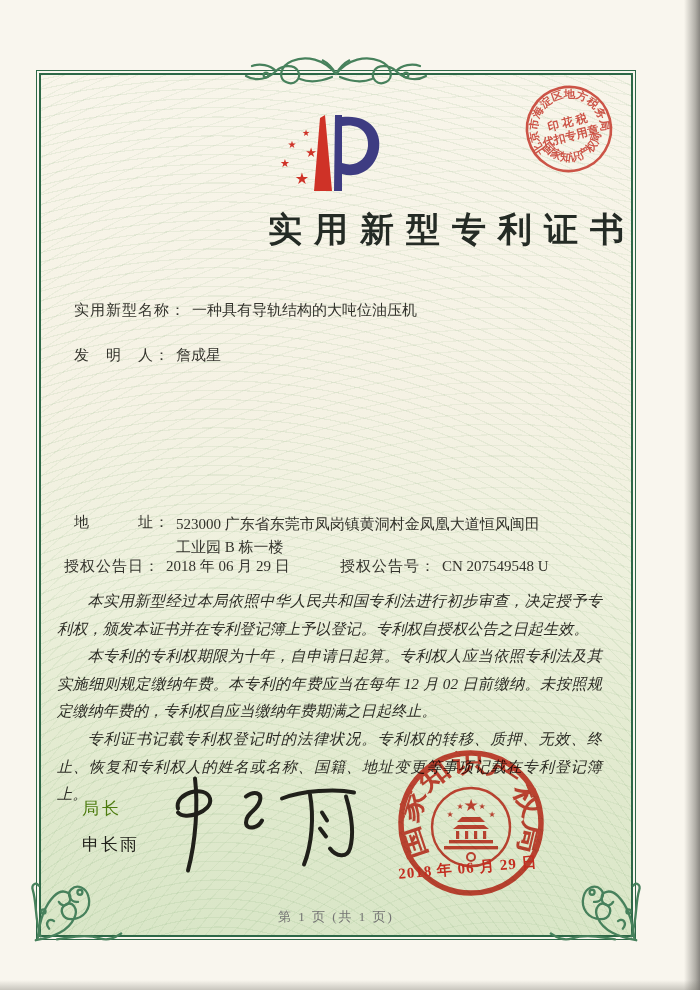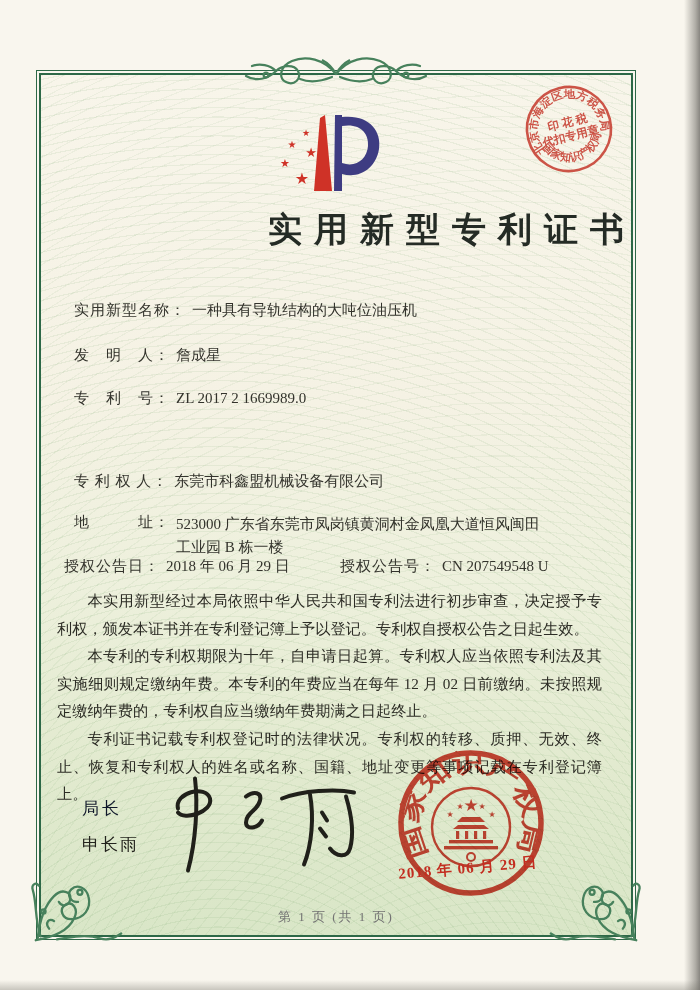--- a/index.html
+++ b/index.html
@@ -39,23 +39,23 @@
     font-size:34px;font-weight:bold;letter-spacing:12px;color:#242b25;}
 
   .row{left:74px;font-size:15px;color:#33332c;white-space:nowrap;}
   .row .lbl{letter-spacing:1px;}
   .row .val{margin-left:6px;}
   .addr-lines{display:inline-block;vertical-align:top;white-space:normal;width:430px;margin-left:6px;line-height:23px;}
   .grant-right{position:absolute;left:276px;top:0;white-space:nowrap;}
 
   .paras{left:57px;top:587px;width:545px;font-size:15.2px;line-height:27.6px;
     text-align:justify;color:#2c2c25;}
-  .paras p{margin:0;text-indent:2em;}
-
-  .sig-title{left:82px;top:797px;font-size:17px;letter-spacing:3px;color:#0f172a;}
+  .paras p{margin:0;text-indent:2em;font-style:italic;}
+
+  .sig-title{left:82px;top:797px;font-size:17px;letter-spacing:3px;color:#4d7c0f;}
   .sig-name{left:82px;top:833px;font-size:17px;letter-spacing:2px;color:#23231d;}
 
   .footer{left:36px;top:908px;width:600px;text-align:center;font-size:13px;
     letter-spacing:2px;color:#737373;}
 
   .seal-date{left:398px;top:857px;width:180px;font-size:15px;font-weight:bold;
     color:#c32d20;transform:rotate(-5deg);letter-spacing:1px;white-space:nowrap;}
 
   svg text{font-family:"Liberation Serif","DejaVu Serif",serif;}
   .stamp-svg{opacity:0.88;}
@@ -120,26 +120,20 @@
     </g>
   </svg>
 
   <div class="abs title">实用新型专利证书</div>
 
   <div class="abs row" style="top:346px">
     <span class="lbl">发　明　人：</span><span class="val">詹成星</span>
   </div>
   <div class="abs row" style="top:301px">
     <span class="lbl">实用新型名称：</span><span class="val">一种具有导轨结构的大吨位油压机</span>
-  </div>
-  <div class="abs row" style="top:389px">
-    <span class="lbl">专　利　号：</span><span class="val">ZL 2017 2 1669989.0</span>
-  </div>
-  <div class="abs row" style="top:472px">
-    <span class="lbl">专 利 权 人：</span><span class="val">东莞市科鑫盟机械设备有限公司</span>
   </div>
   <div class="abs row" style="top:513px">
     <span class="lbl" style="vertical-align:top">地　　　址：</span><span class="addr-lines"><span>523000 广东省东莞市凤岗镇黄洞村金凤凰大道恒风闽田</span><br><span>工业园 B 栋一楼</span></span>
   </div>
   <div class="abs row" style="top:557px;left:64px;width:560px">
     <span class="lbl">授权公告日：</span><span class="val">2018 年 06 月 29 日</span>
     <span class="grant-right">
       <span class="lbl">授权公告号：</span><span class="val">CN 207549548 U</span>
     </span>
   </div>

